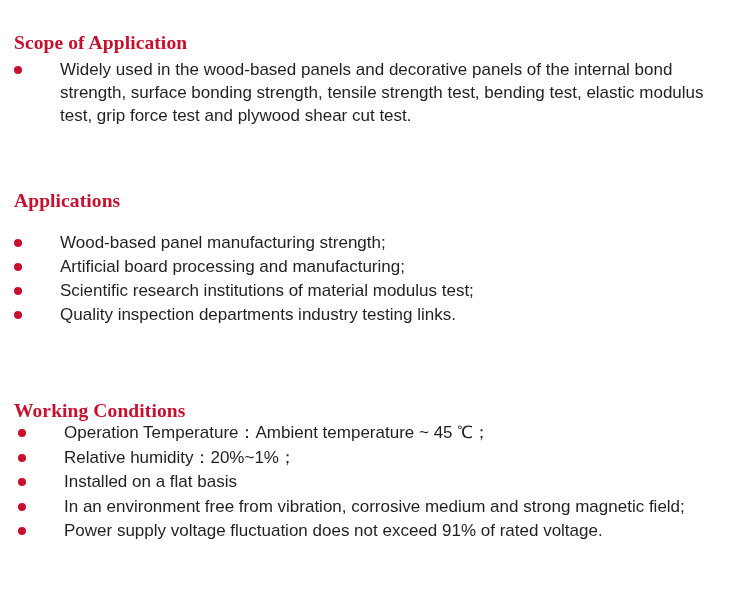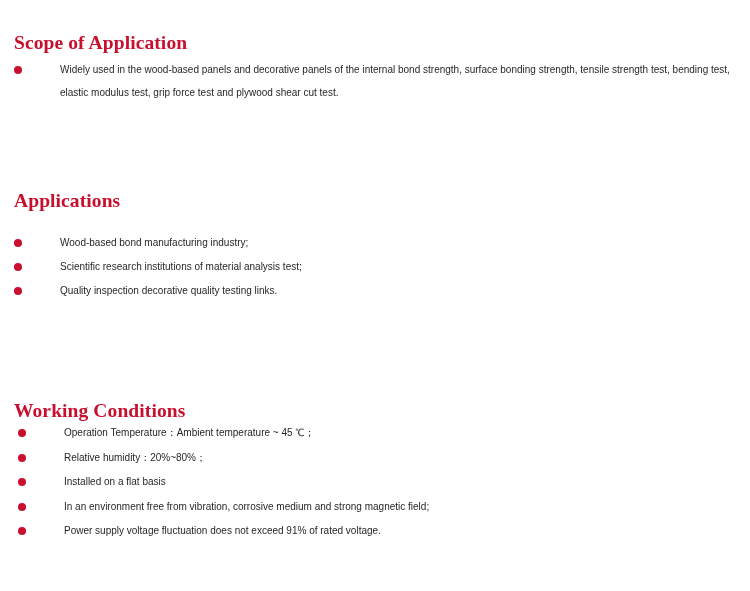--- a/index.html
+++ b/index.html
@@ -29,21 +29,21 @@
     letter-spacing: 0.1px;
   }
   .bullet-list {
     list-style: none;
     margin: 0;
     padding: 0;
   }
   .bullet-item {
     position: relative;
     padding-left: 60px;
-    font-size: 10px;
+    font-size: 17px;
     line-height: 23px;
     color: #231f20;
   }
   .bullet-item .dot {
     position: absolute;
     left: 14px;
     top: 8px;
     width: 8px;
     height: 8px;
     border-radius: 50%;
@@ -77,42 +77,46 @@
       <span class="dot"></span>
       <span>Widely used in the wood-based panels and decorative panels of the internal bond strength, surface bonding strength, tensile strength test, bending test, elastic modulus test, grip force test and plywood shear cut test.</span>
     </li>
   </ul>
 
   <h2 class="section-title" id="applications-title">Applications</h2>
 
   <ul class="bullet-list" id="applications-list">
     <li class="bullet-item">
       <span class="dot"></span>
-      <span>Wood-based bond manufacturing industry;</span>
+      <span>Wood-based panel manufacturing strength;</span>
     </li>
     <li class="bullet-item">
       <span class="dot"></span>
-      <span>Scientific research institutions of material analysis test;</span>
+      <span>Artificial board processing and manufacturing;</span>
     </li>
     <li class="bullet-item">
       <span class="dot"></span>
-      <span>Quality inspection decorative quality testing links.</span>
+      <span>Scientific research institutions of material modulus test;</span>
+    </li>
+    <li class="bullet-item">
+      <span class="dot"></span>
+      <span>Quality inspection departments industry testing links.</span>
     </li>
   </ul>
 
   <h2 class="section-title" id="working-title">Working Conditions</h2>
 
   <ul class="bullet-list" id="working-list">
     <li class="bullet-item">
       <span class="dot"></span>
       <span>Operation Temperature：Ambient temperature ~ 45 ℃；</span>
     </li>
     <li class="bullet-item">
       <span class="dot"></span>
-      <span>Relative humidity：20%~80%；</span>
+      <span>Relative humidity：20%~1%；</span>
     </li>
     <li class="bullet-item">
       <span class="dot"></span>
       <span>Installed on a flat basis</span>
     </li>
     <li class="bullet-item">
       <span class="dot"></span>
       <span>In an environment free from vibration, corrosive medium and strong magnetic field;</span>
     </li>
     <li class="bullet-item">

